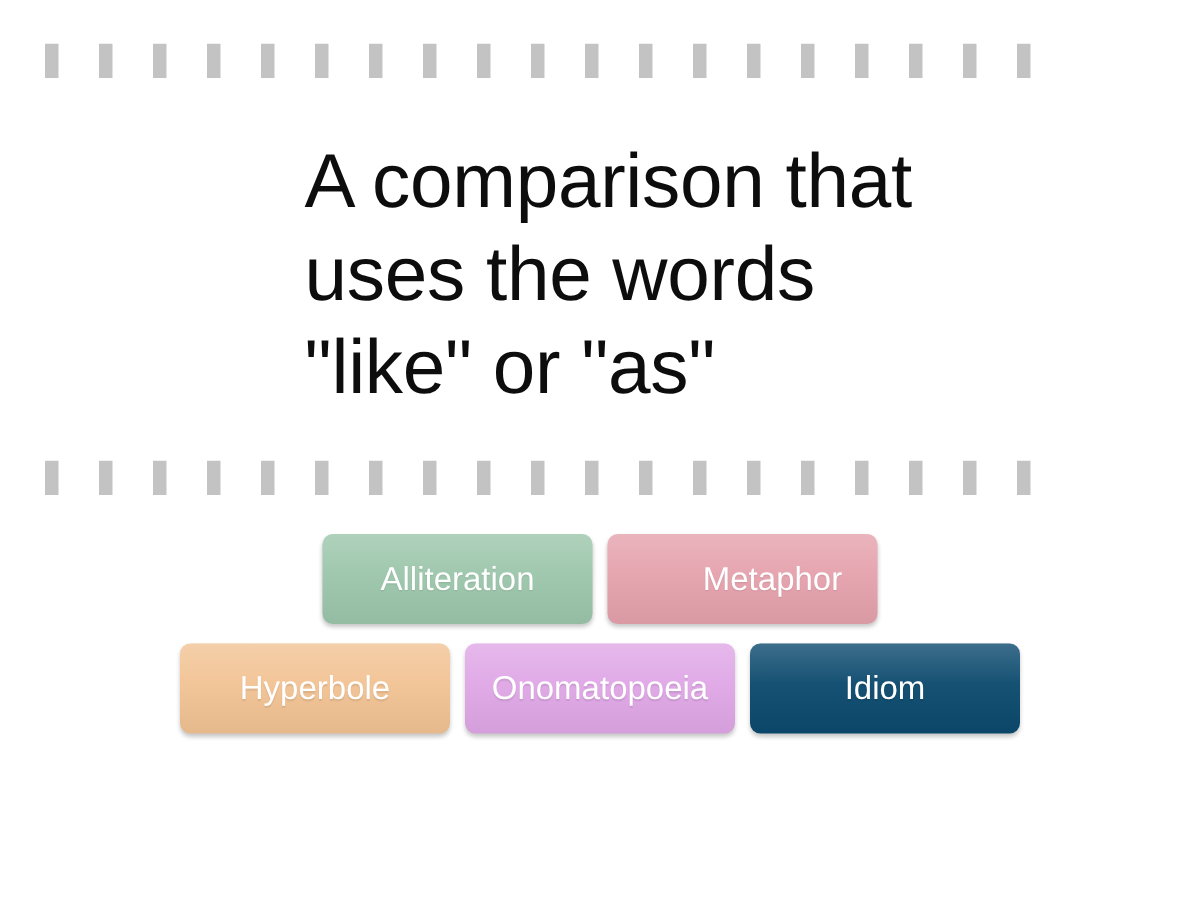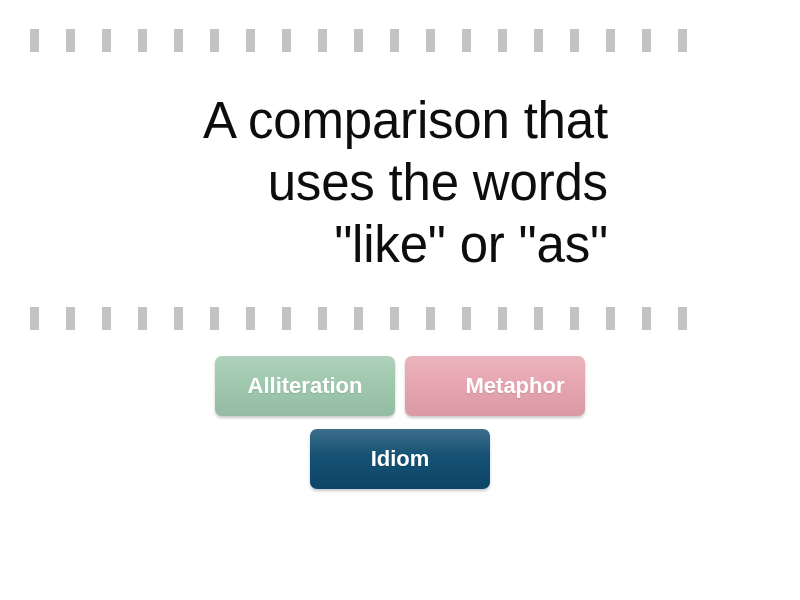--- a/index.html
+++ b/index.html
@@ -56,21 +56,21 @@
     display: flex;
     align-items: center;
     justify-content: center;
   }
   #prompt-text {
     font-family: "Liberation Sans", sans-serif;
     font-size: 51px;
     line-height: 62px;
     font-weight: 400;
     color: #0d0d0d;
-    text-align: right;
+    text-align: left;
     letter-spacing: -0.2px;
     white-space: pre-line;
     margin-left: 11px;
   }
 
   
   #answers {
     position: absolute;
     top: 356px;
     left: 0;
@@ -107,21 +107,21 @@
                 rgba(255,255,255,0.20) 0%,
                 rgba(255,255,255,0.04) 45%,
                 rgba(0,0,0,0.05) 100%);
     pointer-events: none;
   }
   .answer-label {
     position: relative;
     z-index: 2;
     font-family: "Liberation Sans", sans-serif;
     font-size: 22px;
-    font-weight: 700;
+    font-weight: 400;
     color: #ffffff;
     text-align: center;
     white-space: nowrap;
     text-shadow: 0 1px 1px rgba(0,0,0,0.10);
   }
 </style>
 </head>
 <body>
 
 <div id="quiz-card">
@@ -179,19 +179,25 @@
   <div id="answers">
       <div class="answer-row">
         <div class="answer-tile" style="background: rgb(156, 198, 171);">
           <span class="answer-label" style="color: rgb(255, 255, 255);">Alliteration</span>
         </div>
         <div class="answer-tile" style="background: rgb(229, 162, 173); padding-left: 40px;">
           <span class="answer-label" style="color: rgb(255, 255, 255);">Metaphor</span>
         </div>
       </div>
       <div class="answer-row">
+        <div class="answer-tile" style="background: rgb(242, 195, 148);">
+          <span class="answer-label" style="color: rgb(255, 255, 255);">Hyperbole</span>
+        </div>
+        <div class="answer-tile" style="background: rgb(223, 167, 230);">
+          <span class="answer-label" style="color: rgb(255, 255, 255);">Onomatopoeia</span>
+        </div>
         <div class="answer-tile" style="background: #0c4a6e;">
           <span class="answer-label" style="color: rgb(255, 255, 255);">Idiom</span>
         </div>
       </div>
     </div>
 
 </div>
 
 </body></html>

